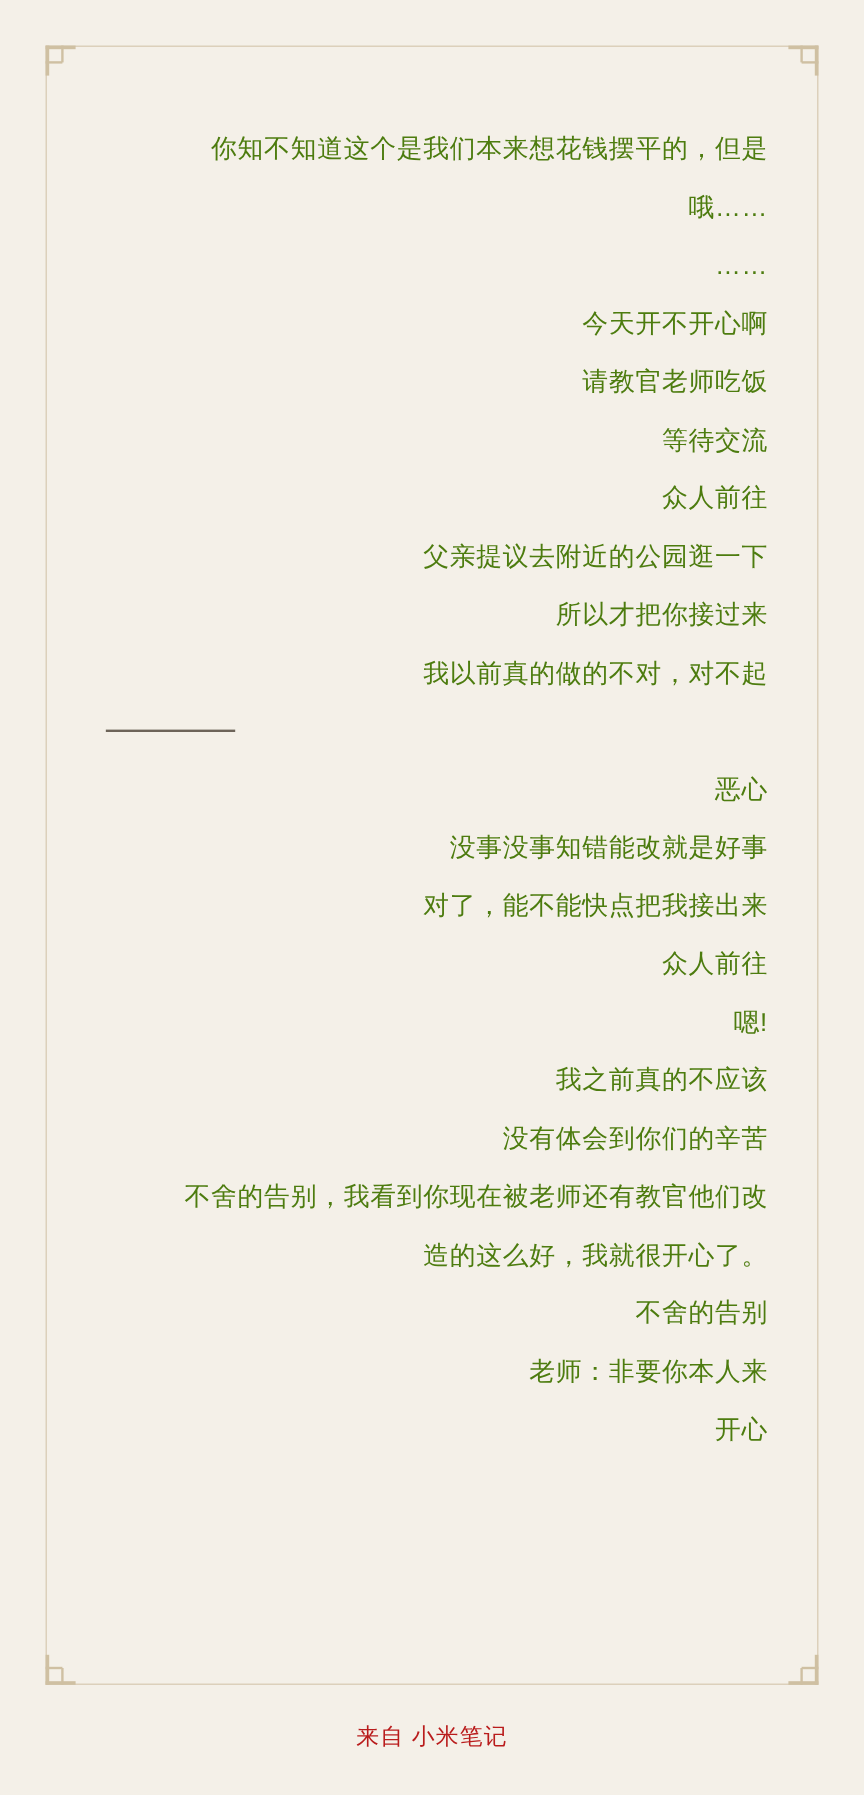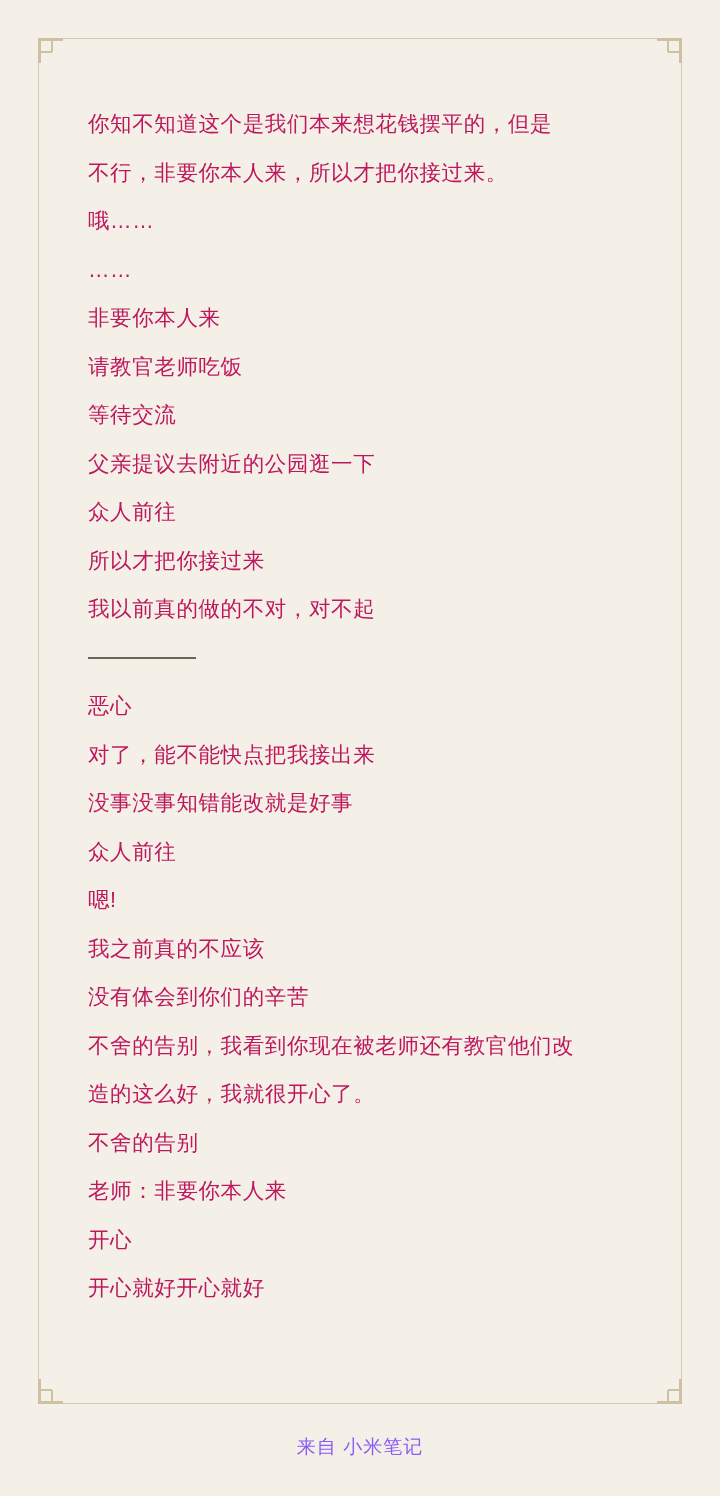--- a/index.html
+++ b/index.html
@@ -64,45 +64,46 @@
     left: 88px;
     top: 100px;
     width: 552px;
     height: 1250px;
     overflow: hidden;
   }
 
   .line {
     font-size: 21.5px;
     line-height: 48.5px;
-    color: #be185d;
+    color: #4d7c0f;
     letter-spacing: 0.6px;
     white-space: pre-wrap;
     font-family: "Liberation Sans", sans-serif;
+    text-align: right;
   }
 
   .divider-row {
     height: 48.5px;
     display: flex;
     align-items: center;
   }
   .divider-row .rule {
     width: 108px;
     height: 2px;
     background: #6d6459;
   }
 
   .footer {
     position: absolute;
     left: 0;
     right: 0;
     bottom: 36px;
     text-align: center;
     font-size: 19px;
-    color: #8b5cf6;
+    color: #b91c1c;
     letter-spacing: 1px;
     font-family: "Liberation Sans", sans-serif;
   }
 </style>
 </head>
 <body>
 
 <div class="page">
 
   <div class="frame"></div>
@@ -120,46 +121,44 @@
     <span class="tick v"></span>
   </div>
   <div class="corner br">
     <span class="tick h"></span>
     <span class="tick v"></span>
   </div>
 
   <div class="content">
 
     <div class="line">你知不知道这个是我们本来想花钱摆平的，但是</div>
-    <div class="line">不行，非要你本人来，所以才把你接过来。</div>
     <div class="line">哦……</div>
     <div class="line">……</div>
-    <div class="line">非要你本人来</div>
+    <div class="line">今天开不开心啊</div>
     <div class="line">请教官老师吃饭</div>
     <div class="line">等待交流</div>
+    <div class="line">众人前往</div>
     <div class="line">父亲提议去附近的公园逛一下</div>
-    <div class="line">众人前往</div>
     <div class="line">所以才把你接过来</div>
     <div class="line">我以前真的做的不对，对不起</div>
 
     <div class="divider-row">
       <span class="rule"></span>
     </div>
 
     <div class="line">恶心</div>
+    <div class="line">没事没事知错能改就是好事</div>
     <div class="line">对了，能不能快点把我接出来</div>
-    <div class="line">没事没事知错能改就是好事</div>
     <div class="line">众人前往</div>
     <div class="line">嗯!</div>
     <div class="line">我之前真的不应该</div>
     <div class="line">没有体会到你们的辛苦</div>
     <div class="line">不舍的告别，我看到你现在被老师还有教官他们改</div>
     <div class="line">造的这么好，我就很开心了。</div>
     <div class="line">不舍的告别</div>
     <div class="line">老师：非要你本人来</div>
     <div class="line">开心</div>
-    <div class="line">开心就好开心就好</div>
 
   </div>
 
   <div class="footer">来自 小米笔记</div>
 
 </div>
 
 </body></html>

